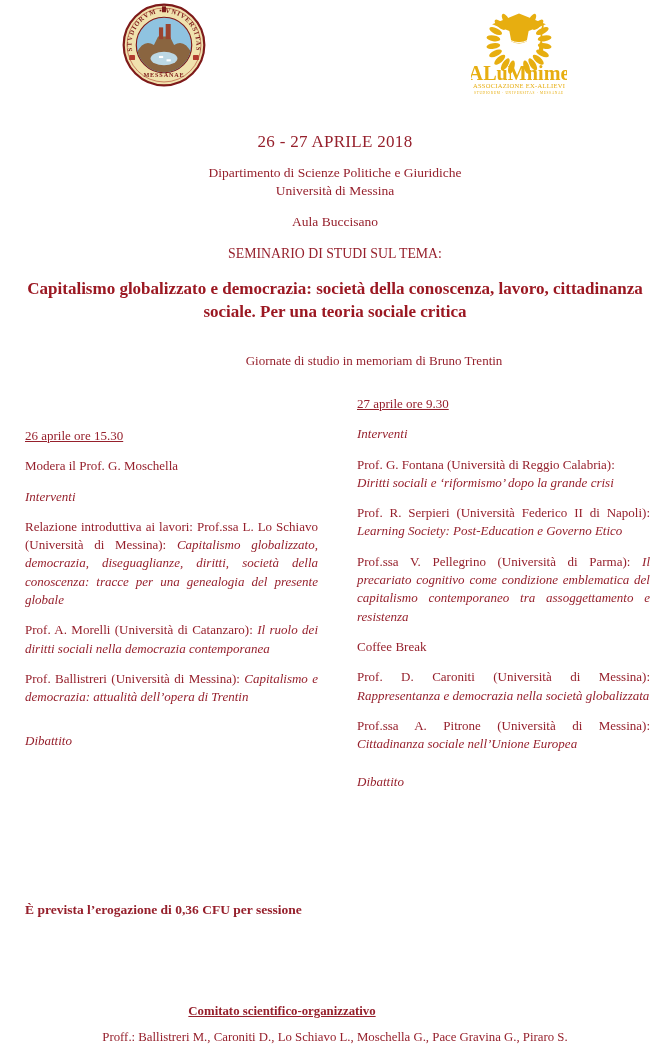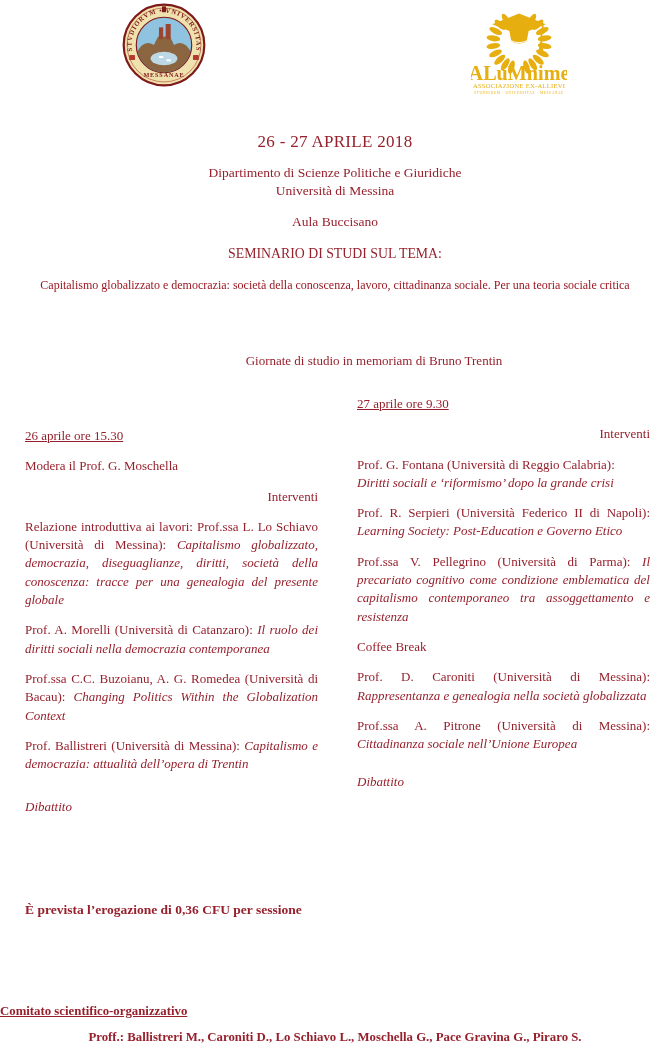--- a/index.html
+++ b/index.html
@@ -15,41 +15,41 @@
   .gold { fill:var(--gold,#e7ae10); }
   .gold-stroke { stroke:var(--gold,#e7ae10); fill:none; }
   .alum-text { fill:var(--gold,#e7ae10); font-family:"Liberation Serif",serif; }
   
   .hline { position:absolute; left:0; width:670px; text-align:center; }
   .dates    { top:132px; font-size:17px; letter-spacing:.3px; }
   .dept     { top:165px; font-size:13.5px; }
   .univ     { top:183px; font-size:13.5px; }
   .venue    { top:214px; font-size:13.5px; }
   .seminar  { top:246px; font-size:13.8px; }
-  .title    { top:277px; left:25px; width:620px; font-size:12px; font-weight:normal; line-height:1.38; color:var(--title_ink,#9b1822); }
+  .title    { top:277px; left:25px; width:620px; font-size:17px; font-weight:bold; line-height:1.38; color:var(--title_ink,#9b1822); }
   .memoriam { top:353px; font-size:13px;padding-left:39px; }
   
   .col { position:absolute; width:293px; font-size:13px; line-height:18.3px; }
   .col-left  { left:25px;  top:427px; }
   .col-right { left:357px; top:395px; }
   .col p { margin:0 0 12px 0; }
   .session-heading { margin:0 0 12px 0; text-decoration:underline; }
-  .interventi { text-align:right; }
+  .interventi { text-align:left; font-style:italic; }
   .talk { text-align:justify; }
   .talk.left-align { text-align:left; }
   .talk em { }
   .debate { font-style:italic; }
   .debate-left  { margin-top:25px !important; }
   .debate-right { margin-top:20px !important; }
   
   .cfu { position:absolute; left:25px; top:902px; font-size:13.5px; font-weight:bold; }
-  .committee-h { position:absolute; top:1004px; left:0; width:564px; text-align:left;
+  .committee-h { position:absolute; top:1004px; left:0; width:564px; text-align:center;
                  font-size:12.8px; font-weight:bold; text-decoration:underline; }
   .committee-m { position:absolute; top:1030px; left:0; width:670px; text-align:center;
-                 font-size:12.8px; font-weight:bold; }
+                 font-size:12.8px; font-weight:normal; }
 </style>
 </head>
 <body>
 
 <div class="page">
 
   <svg class="seal" viewBox="0 0 100 100" aria-hidden="true">
     <circle cx="50" cy="50" r="48" fill="#f0e2ae" stroke="#7e1a1a" stroke-width="2.6"></circle>
     <circle cx="50" cy="50" r="44" fill="none" stroke="#b5543c" stroke-width="0.8"></circle>
     <clipPath id="sealClip">
@@ -119,33 +119,32 @@
   <div class="hline seminar">SEMINARIO DI STUDI SUL TEMA:</div>
   <div class="hline title">Capitalismo globalizzato e democrazia: società della conoscenza, lavoro, cittadinanza sociale. Per una teoria sociale critica</div>
   <div class="hline memoriam">Giornate di studio in memoriam di Bruno Trentin</div>
 
   <div class="col col-left">
     <p class="session-heading">26 aprile ore 15.30</p>
     <p>Modera il Prof. G. Moschella</p>
     <p class="interventi">Interventi</p>
     <p class="talk"><span>Relazione introduttiva ai lavori: Prof.ssa L. Lo Schiavo (Università di Messina): </span><em>Capitalismo globalizzato, democrazia, diseguaglianze, diritti, società della conoscenza: tracce per una genealogia del presente globale</em></p>
     <p class="talk"><span>Prof. A. Morelli (Università di Catanzaro): </span><em>Il ruolo dei diritti sociali nella democrazia contemporanea</em></p>
-    <p class="talk"><span>Prof.ssa C.C. Buzoianu, A. G. Romedea (Università di Bacau): </span><em>Changing Politics Within the Globalization Context</em></p>
     <p class="talk"><span>Prof. Ballistreri (Università di Messina): </span><em>Capitalismo e democrazia: attualità dell’opera di Trentin</em></p>
     <p class="debate debate-left">Dibattito</p>
   </div>
 
   <div class="col col-right">
     <p class="session-heading">27 aprile ore 9.30</p>
     <p class="interventi">Interventi</p>
     <p class="talk left-align"><span>Prof. G. Fontana (Università di Reggio Calabria): </span><em>Diritti sociali e ‘riformismo’ dopo la grande crisi</em></p>
     <p class="talk"><span>Prof. R. Serpieri (Università Federico II di Napoli): </span><em>Learning Society: Post-Education e Governo Etico</em></p>
     <p class="talk"><span>Prof.ssa V. Pellegrino (Università di Parma): </span><em>Il precariato cognitivo come condizione emblematica del capitalismo contemporaneo tra assoggettamento e resistenza</em></p>
     <p>Coffee Break</p>
-    <p class="talk"><span>Prof. D. Caroniti (Università di Messina): </span><em>Rappresentanza e genealogia nella società globalizzata</em></p>
+    <p class="talk"><span>Prof. D. Caroniti (Università di Messina): </span><em>Rappresentanza e democrazia nella società globalizzata</em></p>
     <p class="talk"><span>Prof.ssa A. Pitrone (Università di Messina): </span><em>Cittadinanza sociale nell’Unione Europea</em></p>
     <p class="debate debate-right">Dibattito</p>
   </div>
 
   <div class="cfu">È prevista l’erogazione di 0,36 CFU per sessione</div>
   <div class="committee-h">Comitato scientifico-organizzativo</div>
   <div class="committee-m">Proff.: Ballistreri M., Caroniti D., Lo Schiavo L., Moschella G., Pace Gravina G., Piraro S.</div>
 
 </div>
 

